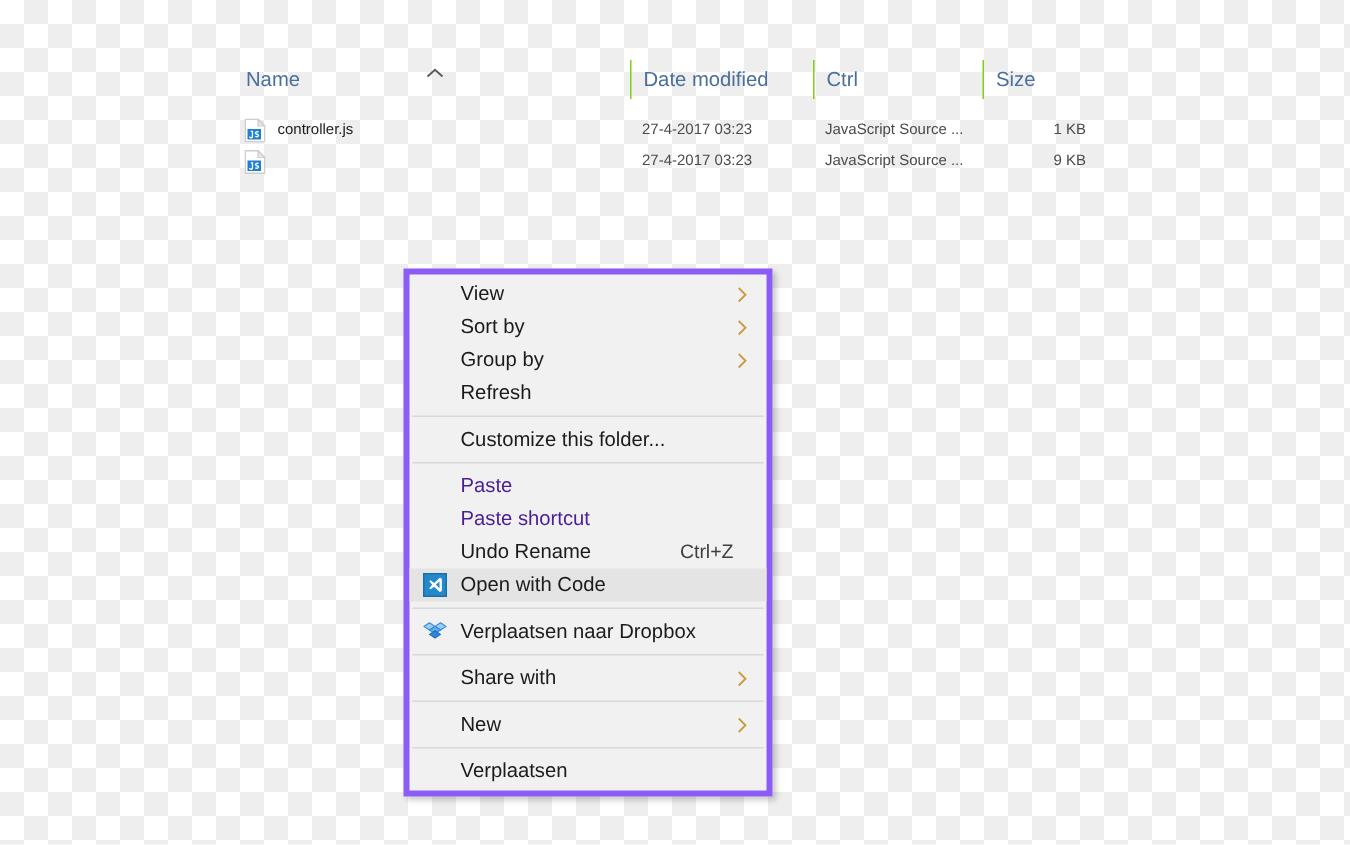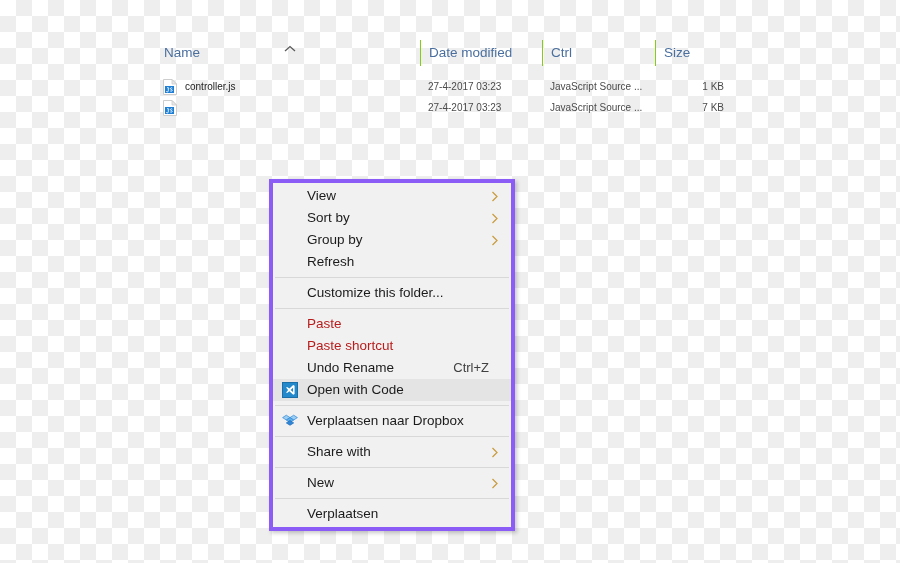--- a/index.html
+++ b/index.html
@@ -125,21 +125,21 @@
 
   .menu-item {
     position: relative;
     height: 22px;
     line-height: 22px;
     padding-left: 34px;
     padding-right: 26px;
     white-space: nowrap;
     cursor: default;
   }
-  .menu-item.disabled { color: #b91c1c; }
+  .menu-item.disabled { color: #4c1d95; }
   .menu-item.highlighted { background: #e4e4e4; }
 
   .menu-item .label { display: inline-block; }
 
   .menu-item .shortcut {
     position: absolute;
     right: 22px;
     top: 0;
     height: 22px;
     line-height: 22px;
@@ -211,21 +211,21 @@
   <div class="file-row">
     <svg class="file-icon" viewBox="0 0 14 16">
       <path d="M0.5 0.5 H9 L13.5 5 V15.5 H0.5 Z" fill="#ffffff" stroke="#cdcdcd" stroke-width="1"></path>
       <path d="M9 0.5 L13.5 5 H9 Z" fill="#e8e8e8" stroke="#cdcdcd" stroke-width="0.8"></path>
       <rect x="2" y="7" width="9" height="7" fill="#1e7fd4"></rect>
       <path d="M4.2 8.6 h1.1 v3.2 a0.9 0.9 0 0 1 -1.9 0.2" fill="none" stroke="#ffffff" stroke-width="0.9"></path>
       <path d="M9.3 9.1 a1.2 1 0 0 0 -2 0.5 c0 1.1 2 0.7 2 1.8 a1.2 1 0 0 1 -2.1 0.4" fill="none" stroke="#ffffff" stroke-width="0.9"></path>
     </svg>
     <div class="cell cell-date">27-4-2017 03:23</div>
     <div class="cell cell-type">JavaScript Source ...</div>
-    <div class="cell cell-size">7 KB</div>
+    <div class="cell cell-size">9 KB</div>
   </div>
 
 </div>
 
 <div id="context-menu">
 
   <div class="menu-item">
     <span class="label">View</span>
     <svg class="submenu-arrow" viewBox="0 0 8 11">
       <path d="M1.5 1 L6 5.5 L1.5 10" fill="none" stroke="#c89b3c" stroke-width="1.2"></path>

